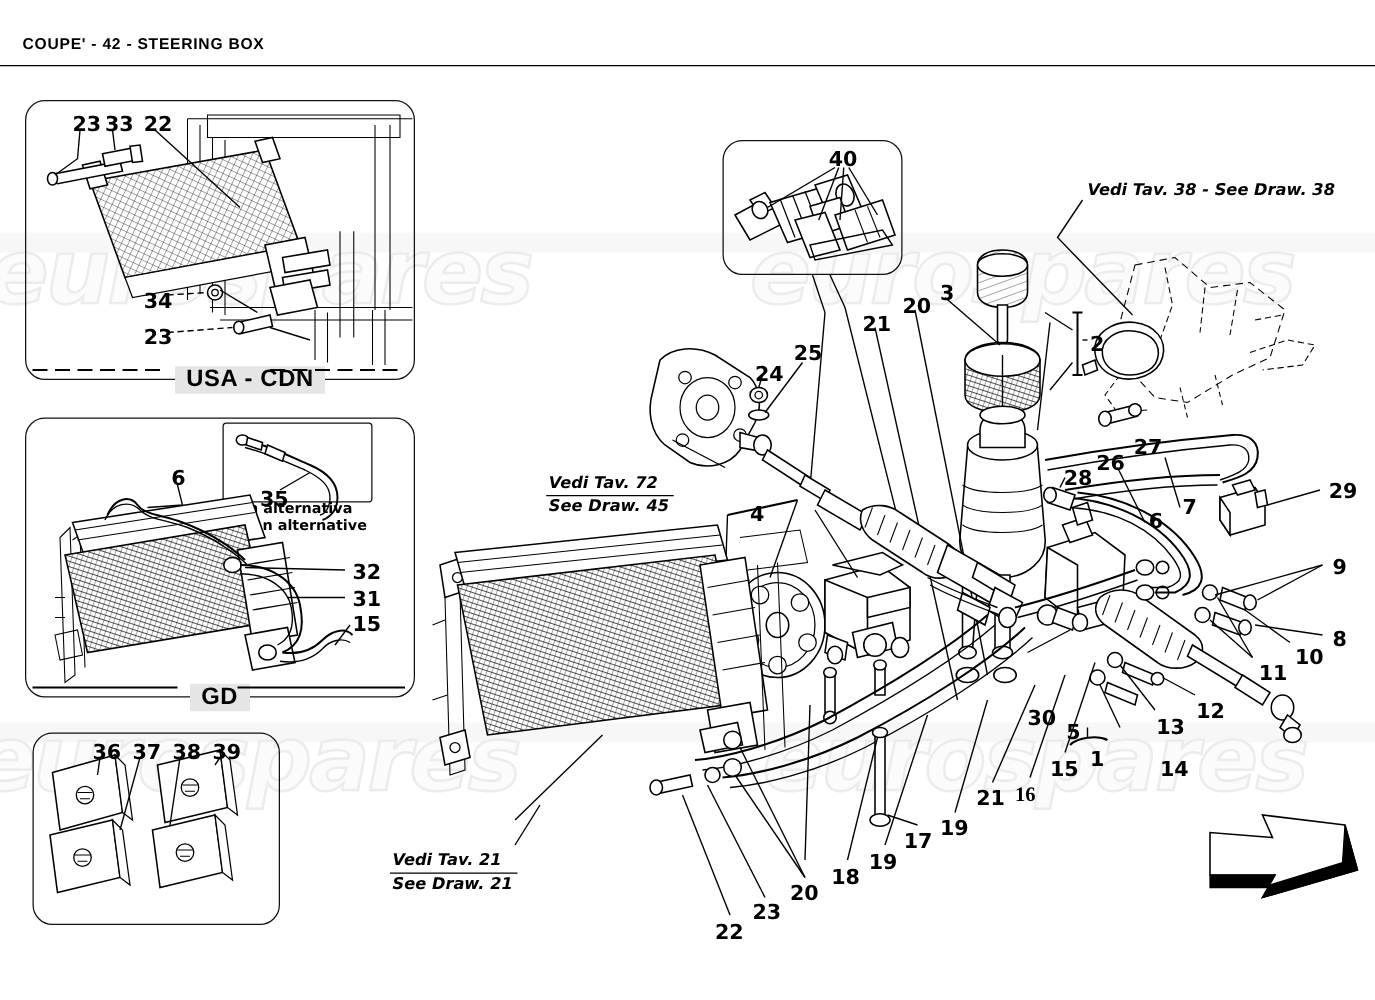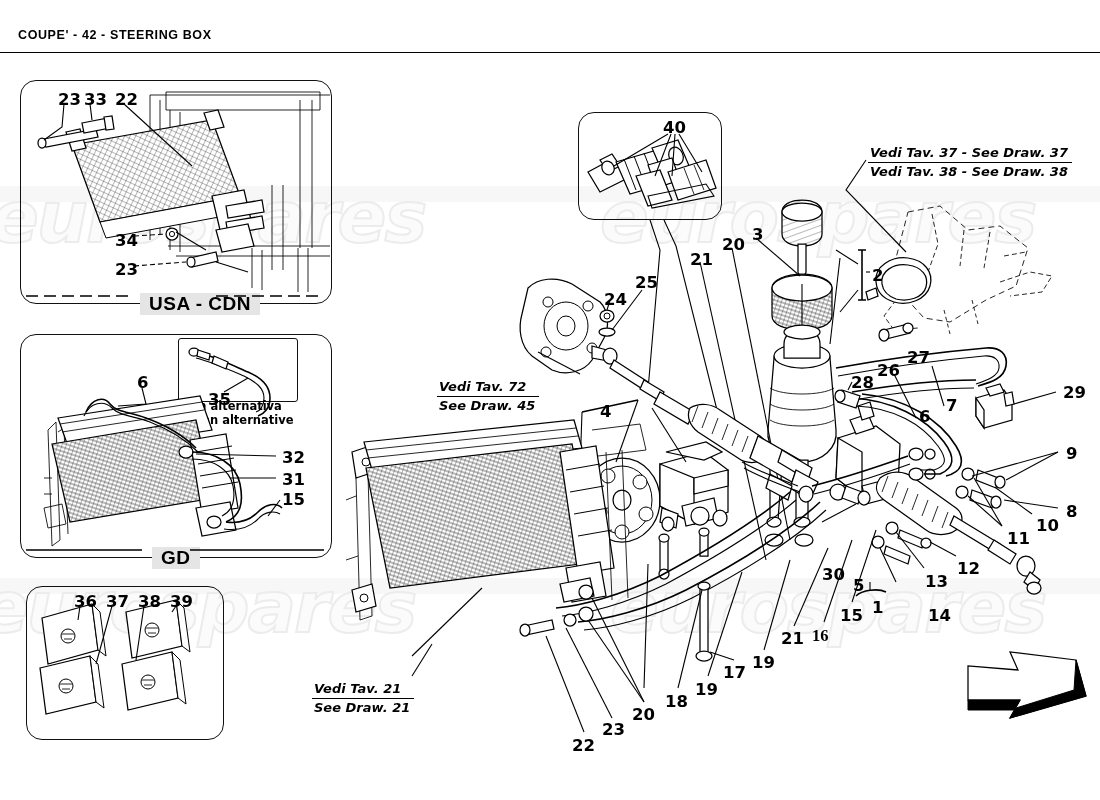--- a/index.html
+++ b/index.html
@@ -78,21 +78,20 @@
   <div class="inset" style="left:20px;top:334px;width:310px;height:222px;"></div>
   <div class="inset-label" style="left:152px;top:547px;">GD</div>
 
   <div class="inset" style="left:26px;top:586px;width:196px;height:152px;"></div>
 
   <div class="inset" style="left:578px;top:112px;width:142px;height:106px;"></div>
 
   <div class="minibox" style="left:178px;top:338px;width:118px;height:62px;"></div>
 
   <div class="refnote" style="left:868px;top:144px;">
-    <span class="ln top">Vedi Tav. 37 - See Draw. 37</span>
     <span class="ln">Vedi Tav. 38 - See Draw. 38</span>
   </div>
 
   <div class="refnote" style="left:437px;top:378px;">
     <span class="ln top">Vedi Tav. 72</span>
     <span class="ln">See Draw. 45</span>
   </div>
 
   <div class="refnote" style="left:312px;top:680px;">
     <span class="ln top">Vedi Tav. 21</span>

